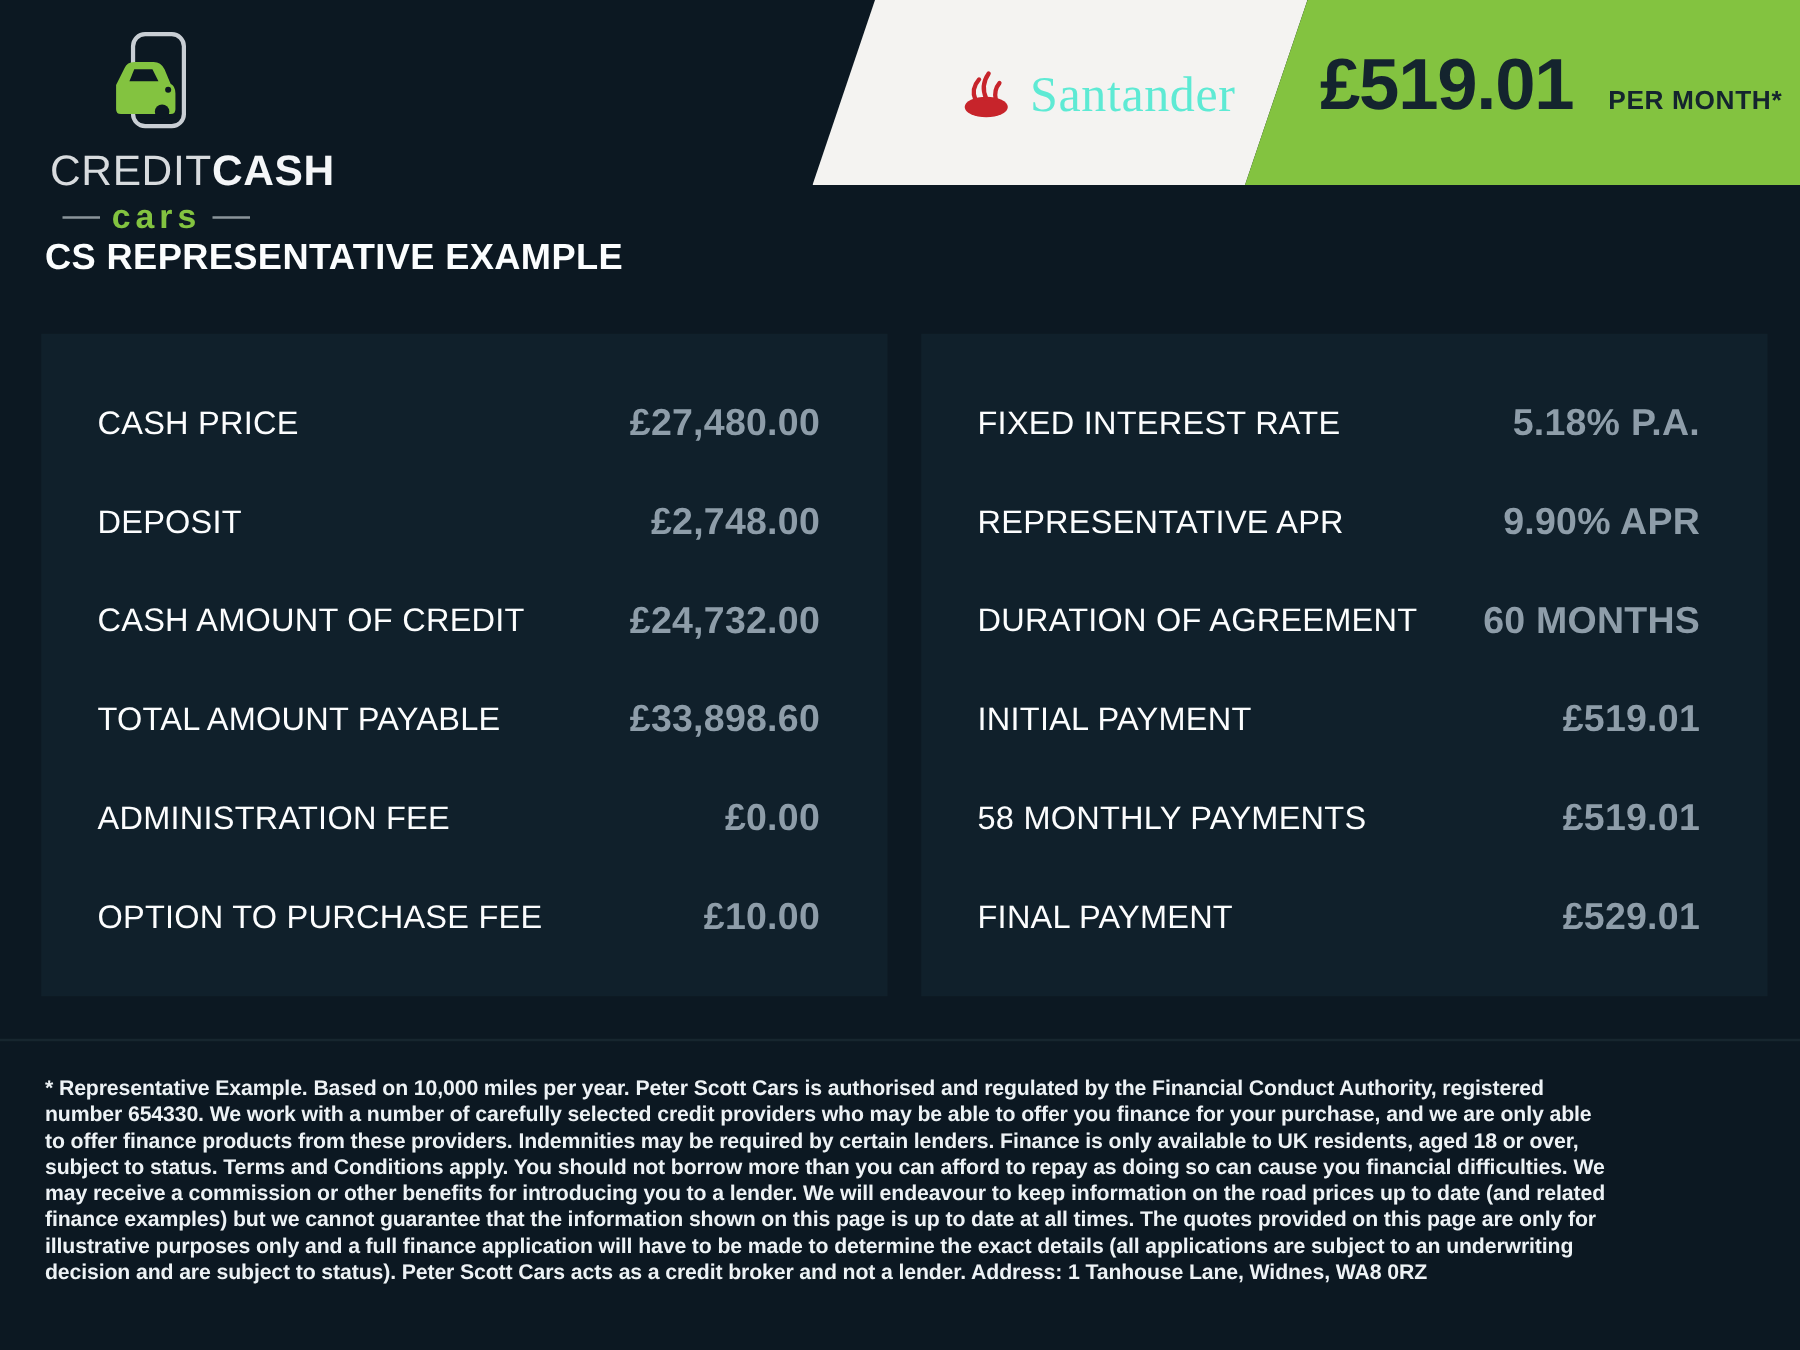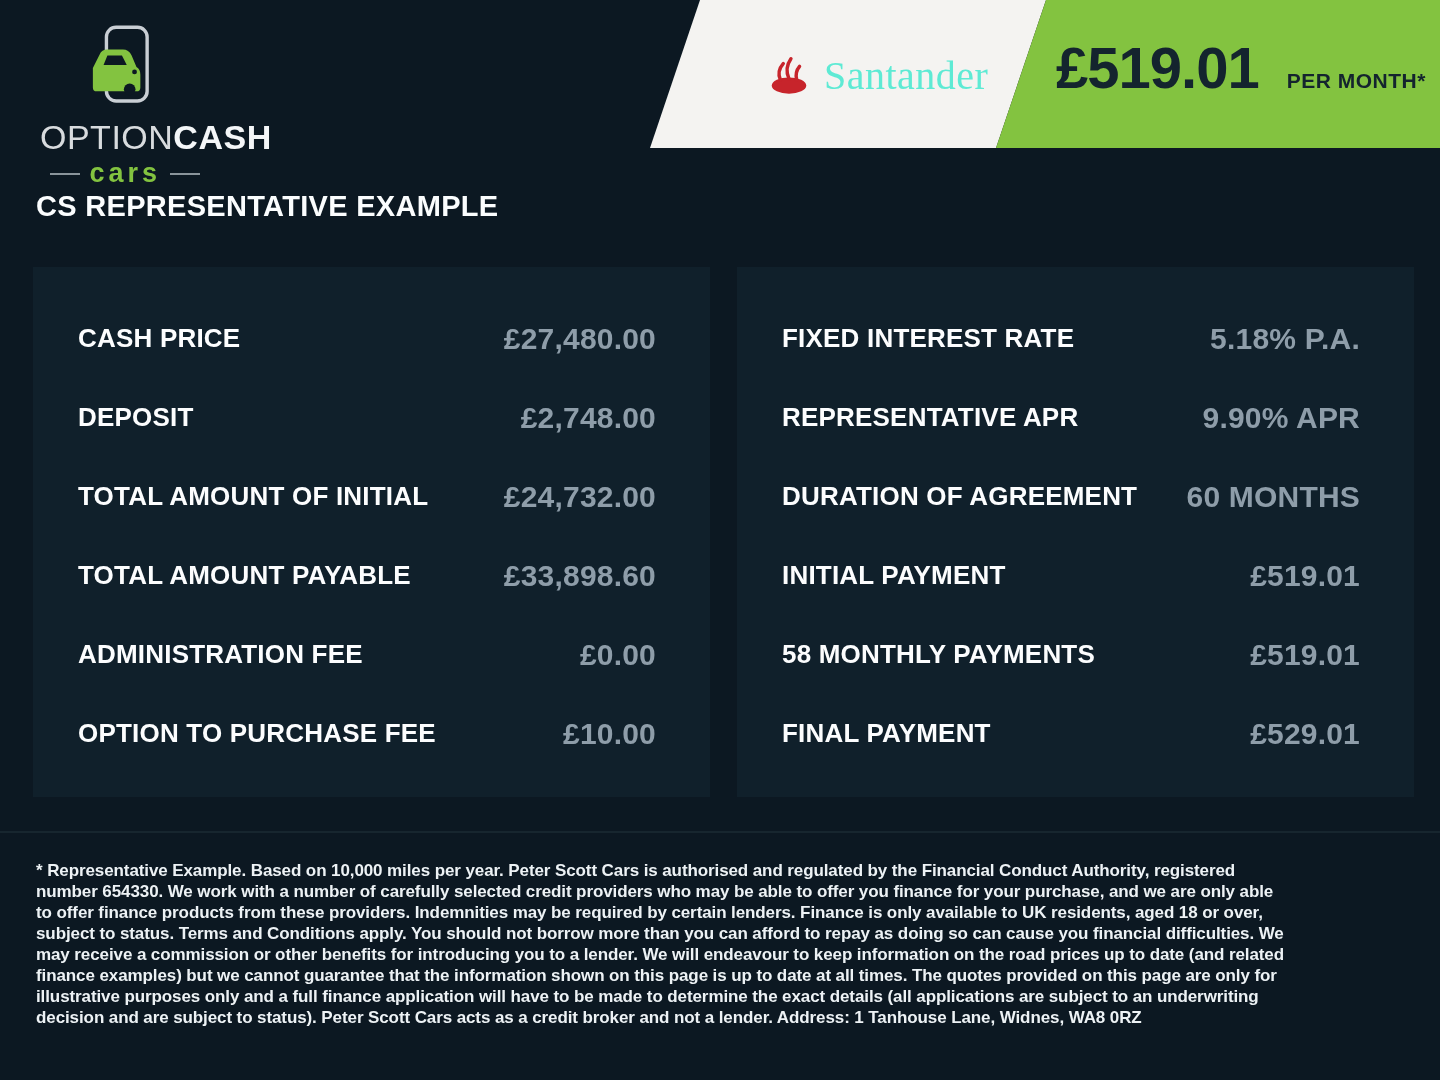--- a/index.html
+++ b/index.html
@@ -60,21 +60,21 @@
   
   .panel {
     position: absolute; top: 267px; height: 530px; width: 677px;
     background: #10202B;
     display: flex; flex-direction: column;
     padding: 32px 54px 24px 45px;
   }
   .panel-left { left: 33px; }
   .panel-right { left: 737px; }
   .row { flex: 1; display: flex; align-items: center; justify-content: space-between; }
-  .row-label { font-size: 26px; font-weight: 700; color: #FCFDFE; letter-spacing: 0.2px; white-space: nowrap; }
+  .row-label { font-size: 26px; font-weight: 400; color: #FCFDFE; letter-spacing: 0.2px; white-space: nowrap; }
   .row-value { font-size: 30px; font-weight: 700; color: #8E9DA9; letter-spacing: 0.2px; white-space: nowrap; }
 
   
   .divider { position: absolute; left: 0; top: 831px; width: 1440px; height: 2px; background: #17262F; }
   .disclaimer {
     position: absolute; left: 36px; top: 860px; width: 1255px;
     font-size: 17px; font-weight: 700; color: #EDF2F5;
     line-height: 21px; letter-spacing: -0.1px;
   }
 </style>
@@ -86,21 +86,21 @@
   <div class="band-green"></div>
 
   <div class="logo">
     <svg class="logo-icon" width="62" height="92" viewBox="0 0 64 92">
       <rect x="18" y="4" width="42" height="76" rx="10" fill="none" stroke="#C9CED4" stroke-width="3.5"></rect>
       <path d="M4 46 L11 32 Q13 27 19 27 L35 27 Q41 27 44 33 L49 45 Q53 47 53 53 L53 66 Q53 70 49 70 L8 70 Q4 70 4 66 Z" fill="#83C340"></path>
       <path d="M15 43 L19 33 L34 33 L39 43 Z" fill="#0C1822"></path>
       <circle cx="42" cy="68" r="6" fill="#0C1822"></circle>
       <circle cx="47" cy="50" r="2.5" fill="#0C1822"></circle>
     </svg>
-    <div class="logo-name"><span class="thin">OPTION</span><span class="bold">CASH</span></div>
+    <div class="logo-name"><span class="thin">CREDIT</span><span class="bold">CASH</span></div>
     <div class="logo-tagline">
       <span class="line"></span>
       <span class="word">cars</span>
       <span class="line"></span>
     </div>
   </div>
 
   <div class="santander">
     <svg width="46" height="42" viewBox="0 0 48 42">
       <ellipse cx="24" cy="31" rx="18" ry="8.5" fill="#C7242B"></ellipse>
@@ -122,21 +122,21 @@
 <div class="panel panel-left">
   <div class="row">
     <span class="row-label">CASH PRICE</span>
     <span class="row-value">£27,480.00</span>
   </div>
   <div class="row">
     <span class="row-label">DEPOSIT</span>
     <span class="row-value">£2,748.00</span>
   </div>
   <div class="row">
-    <span class="row-label">TOTAL AMOUNT OF INITIAL</span>
+    <span class="row-label">CASH AMOUNT OF CREDIT</span>
     <span class="row-value">£24,732.00</span>
   </div>
   <div class="row">
     <span class="row-label">TOTAL AMOUNT PAYABLE</span>
     <span class="row-value">£33,898.60</span>
   </div>
   <div class="row">
     <span class="row-label">ADMINISTRATION FEE</span>
     <span class="row-value">£0.00</span>
   </div>

